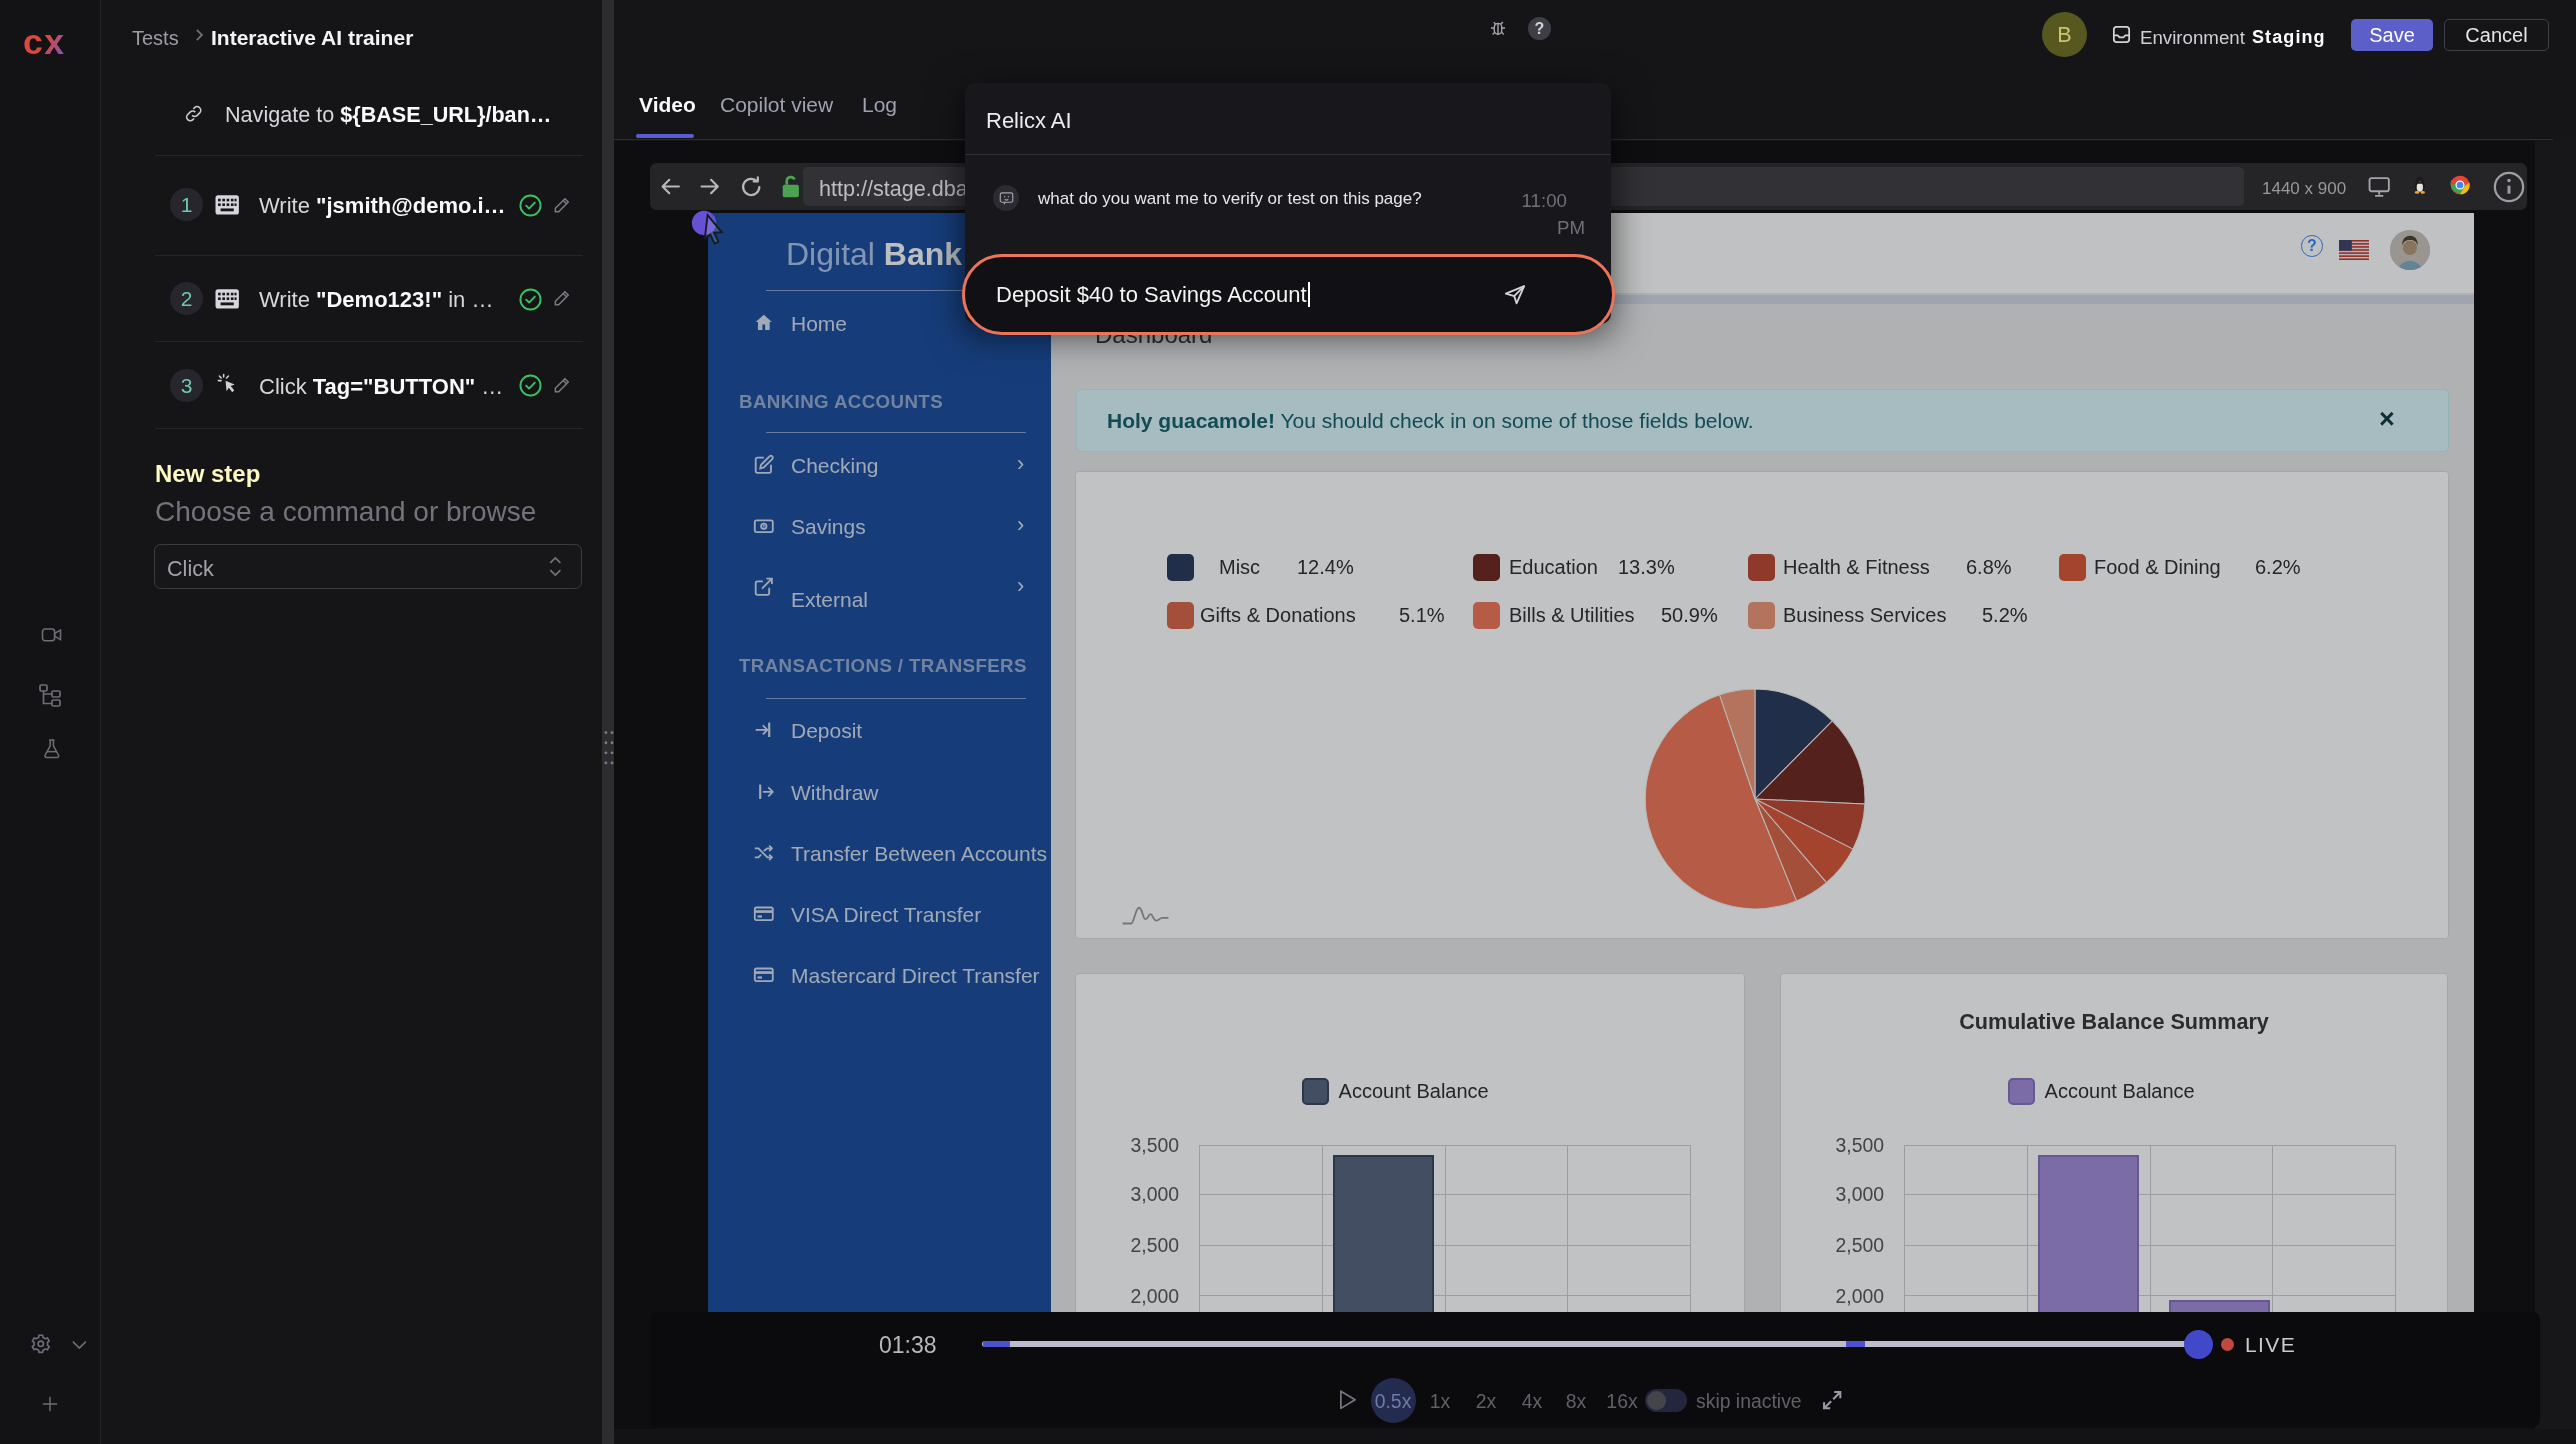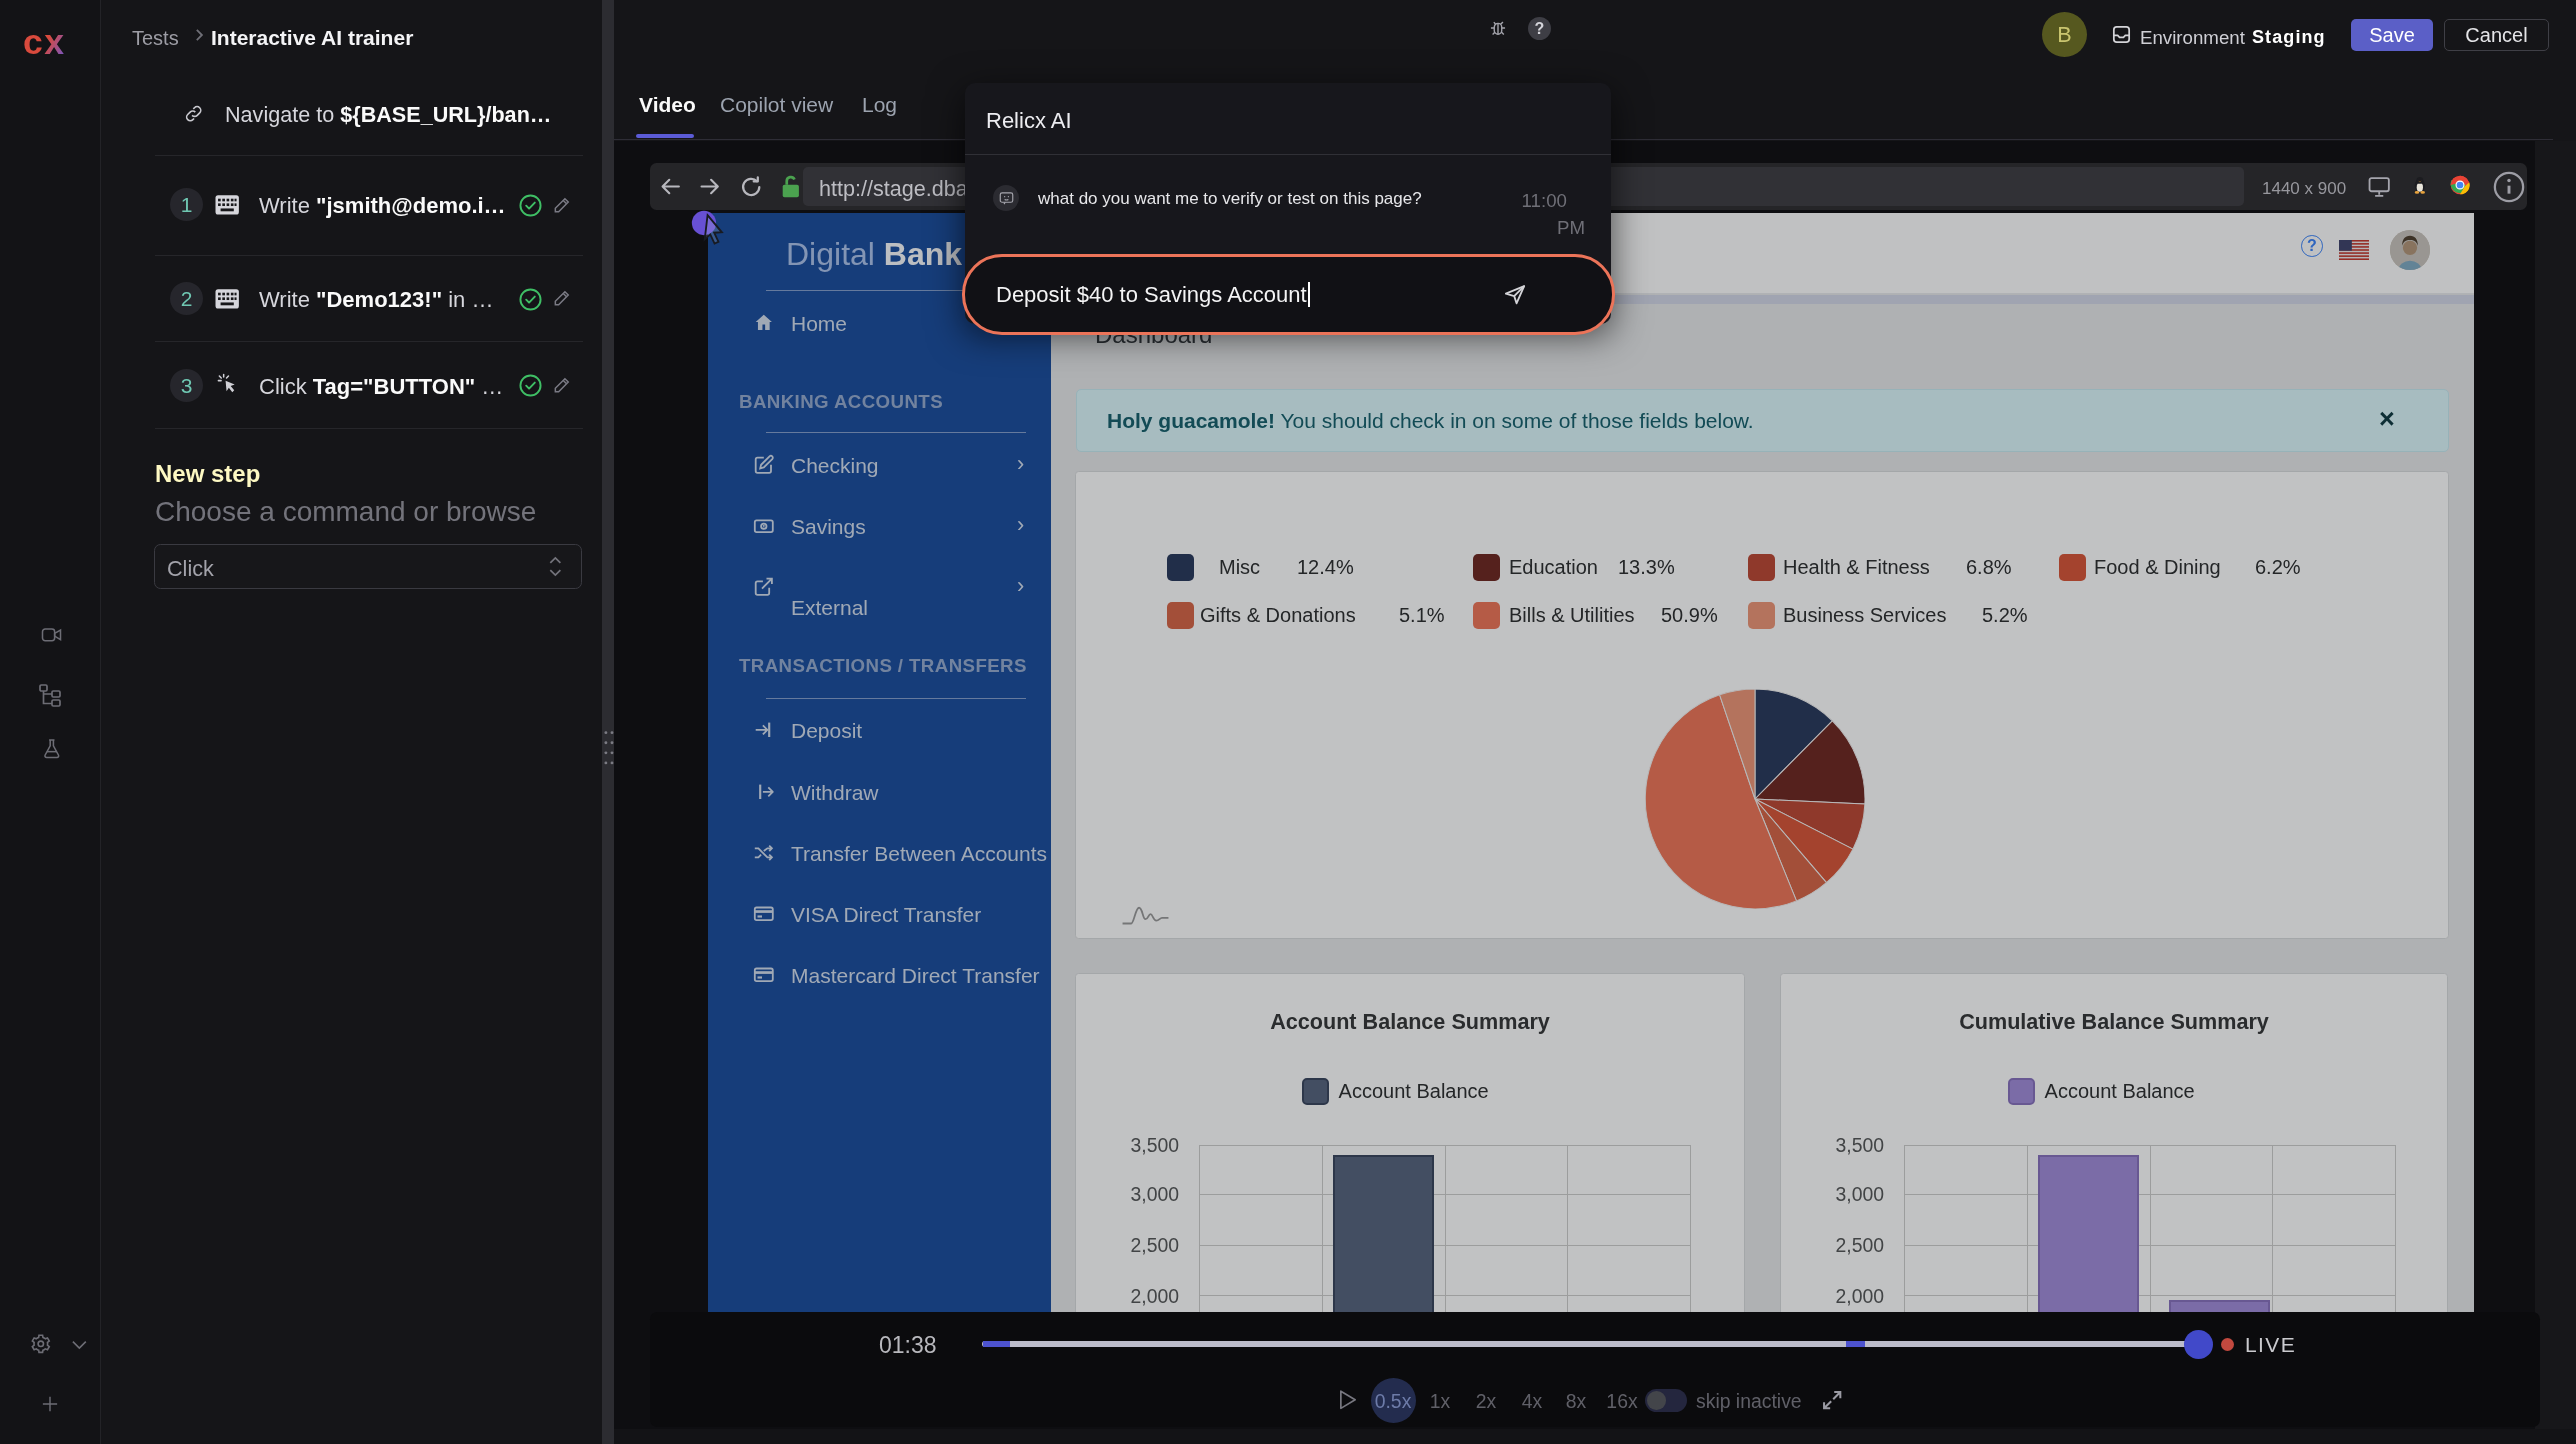--- a/index.html
+++ b/index.html
@@ -284,21 +284,21 @@
       <rect x="2" y="6" width="20" height="13" rx="2"></rect>
       <circle cx="12" cy="12.5" r="3"></circle>
       <path d="M12 11v3M11 12h2" stroke-width="1.2"></path>
     </svg>
   <div class="nav-it" style="top:299px">Savings</div>
   <div class="chev" style="top:299px">›</div>
   <svg class="nav-ic" style="top:363px" viewBox="0 0 24 24" fill="none" stroke="#cfdaea" stroke-width="2">
       <path d="M18 13v6a2 2 0 01-2 2H5a2 2 0 01-2-2V8a2 2 0 012-2h6"></path>
       <path d="M15 3h6v6M10 14L21 3"></path>
     </svg>
-  <div class="nav-it" style="top:380px">External</div>
+  <div class="nav-it" style="top:372px">External</div>
   <div class="chev" style="top:360px">›</div>
   <div class="sect" style="top:442px">TRANSACTIONS / TRANSFERS</div>
   <div class="sdiv" style="top:485px"></div>
   <svg class="nav-ic" style="top:506px" viewBox="0 0 24 24" fill="none" stroke="#cfdaea" stroke-width="2">
       <path d="M3 12h13M11 7l5 5-5 5" stroke-linejoin="round"></path>
       <path d="M18 4v16" stroke-width="2.4"></path>
     </svg>
   <div class="nav-it" style="top:503px">Deposit</div>
   <svg class="nav-ic" style="top:568px" viewBox="0 0 24 24" fill="none" stroke="#cfdaea" stroke-width="2">
       <path d="M8 4v16" stroke-width="2.4"></path>
@@ -357,21 +357,20 @@
     <path d="M153,153 L289.2,222.7 A153,153 0 0 1 252.4,269.3 Z" fill="#d4573b"></path>
     <path d="M153,153 L252.4,269.3 A153,153 0 0 1 210.7,294.7 Z" fill="#d2664a"></path>
     <path d="M153,153 L210.7,294.7 A153,153 0 1 1 103.8,8.1 Z" fill="#e9765a"></path>
     <path d="M153,153 L103.8,8.1 A153,153 0 0 1 153.0,0.0 Z" fill="#e89478"></path>
   </svg>
   <svg class="ab" style="left:413px;top:689px" width="49" height="24.4" viewBox="0 0 68 34" fill="none" stroke="#97989a" stroke-width="2.5">
       <path d="M2 30h12c4 0 6-22 11-22s5 16 9 16 4-7 7-7 4 9 8 9 5-4 8-4h9"></path>
     </svg>
 
   <div class="ab" style="left:367px;top:760px;width:670px;height:345px;background:#f9fafb;border:0.7px solid #d4d7da;border-radius:3.6px"></div>
-  <div class="ab" style="left:367px;top:796px;width:670px;text-align:center;font-size:21.6px;font-weight:bold;color:#36393b">Account Balance Summary</div>
   <div class="leg" style="left:594px;top:865px"><span class="sw" style="width:26.6px;height:26.6px;background:#57647e;border:2.2px solid #3a4760"></span>Account Balance</div>
   <div class="ylab" style="left:413px;top:921px">3,500</div>
   <div class="ylab" style="left:413px;top:970px">3,000</div>
   <div class="ylab" style="left:413px;top:1021px">2,500</div>
   <div class="ylab" style="left:413px;top:1072px">2,000</div>
   <div class="glh" style="left:491px;top:932px;width:491px"></div>
   <div class="glh" style="left:491px;top:981px;width:491px"></div>
   <div class="glh" style="left:491px;top:1032px;width:491px"></div>
   <div class="glh" style="left:491px;top:1082px;width:491px"></div>
   <div class="glv" style="left:491px;top:932px;height:173px"></div>

